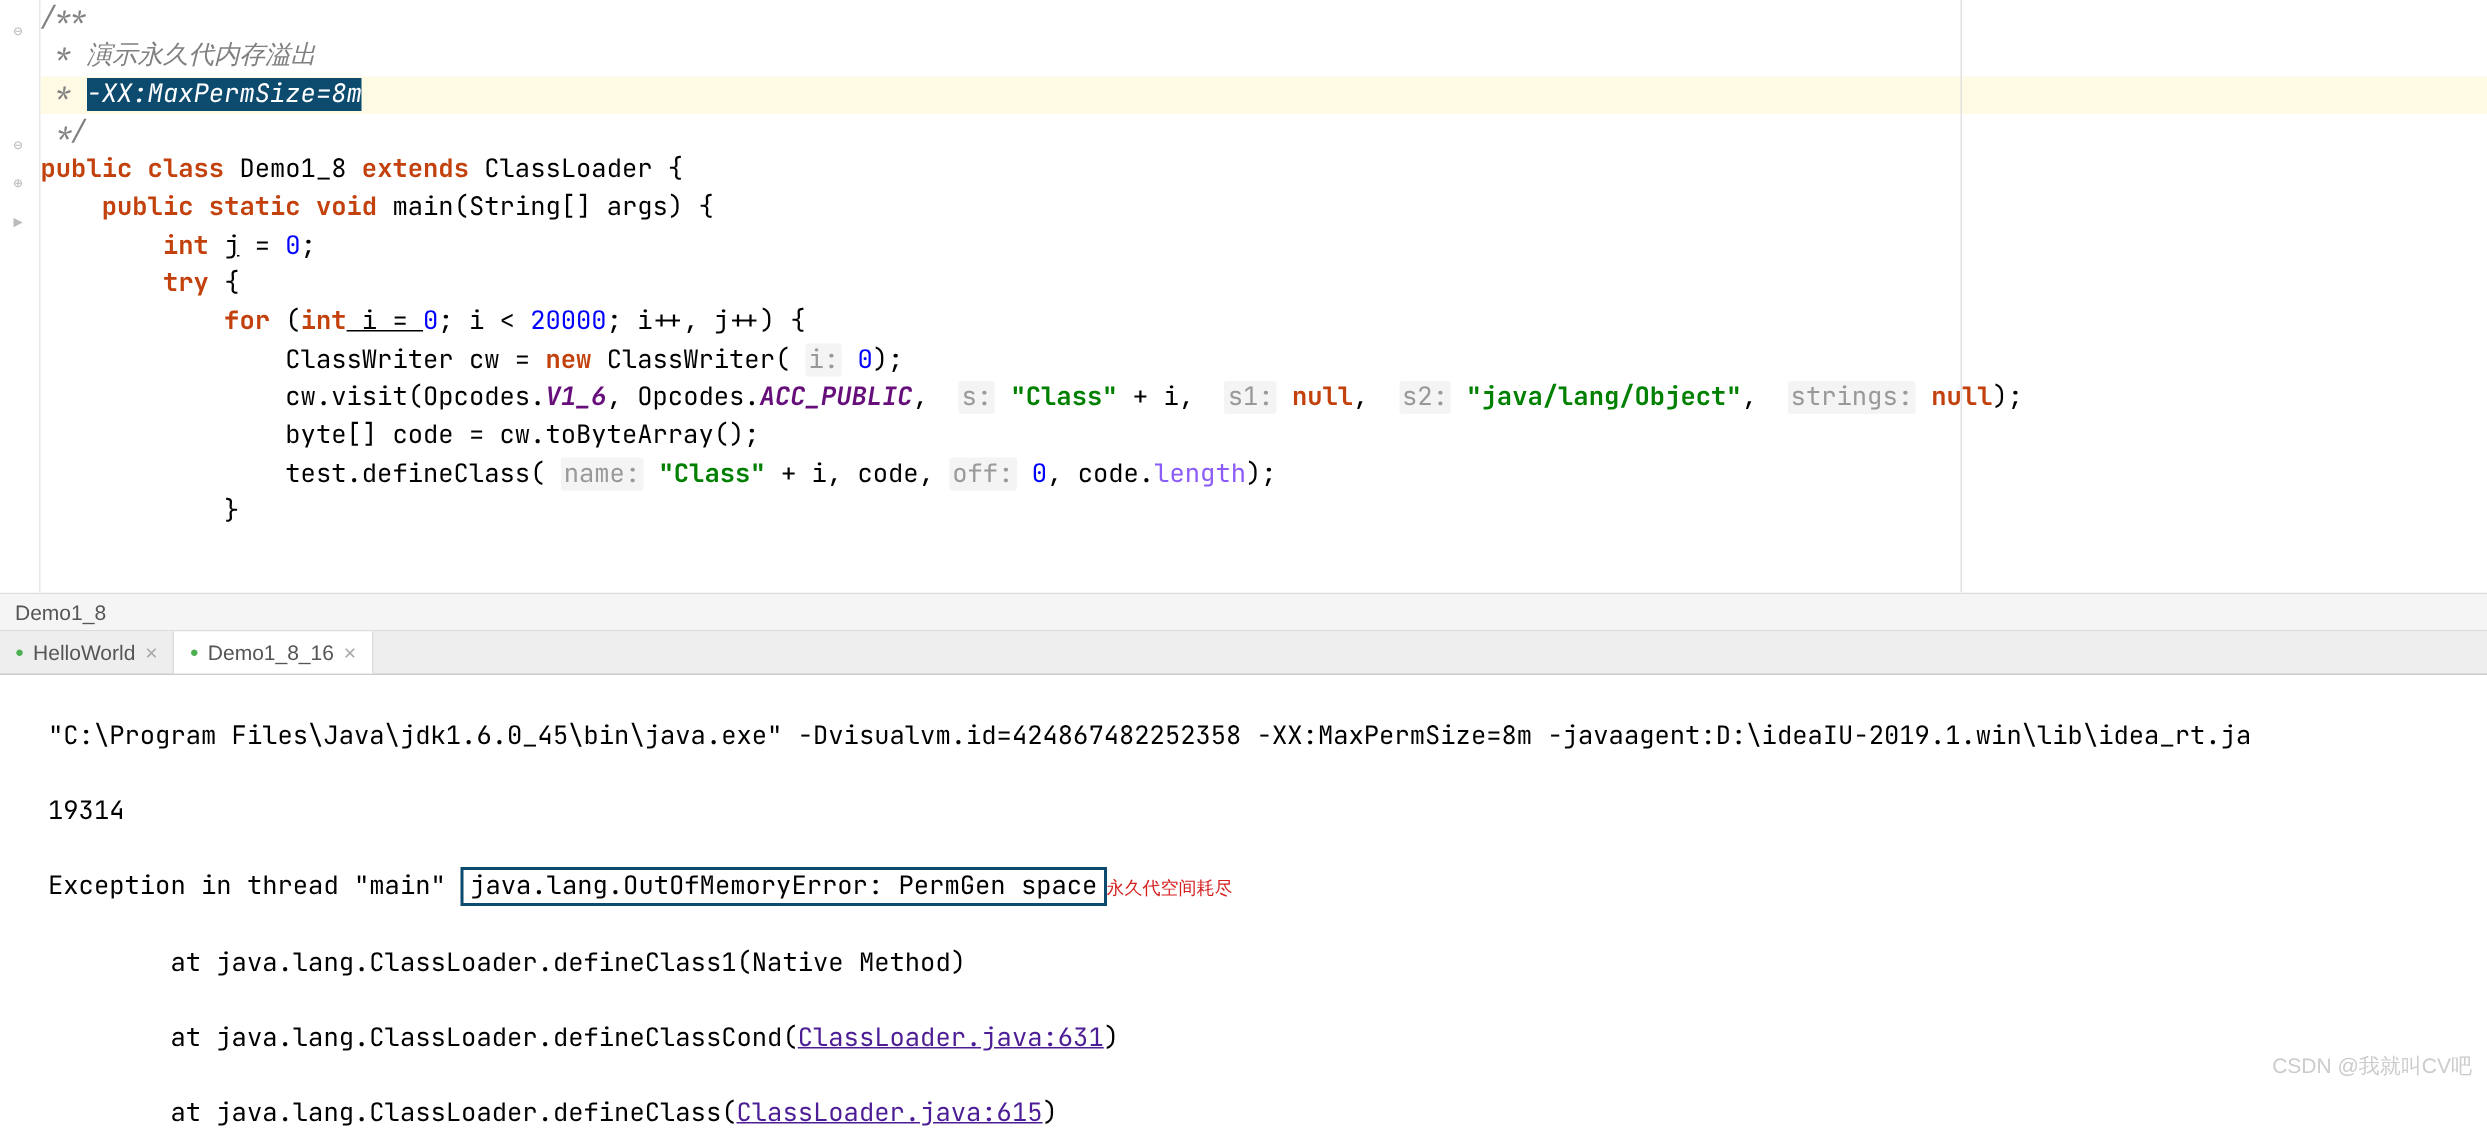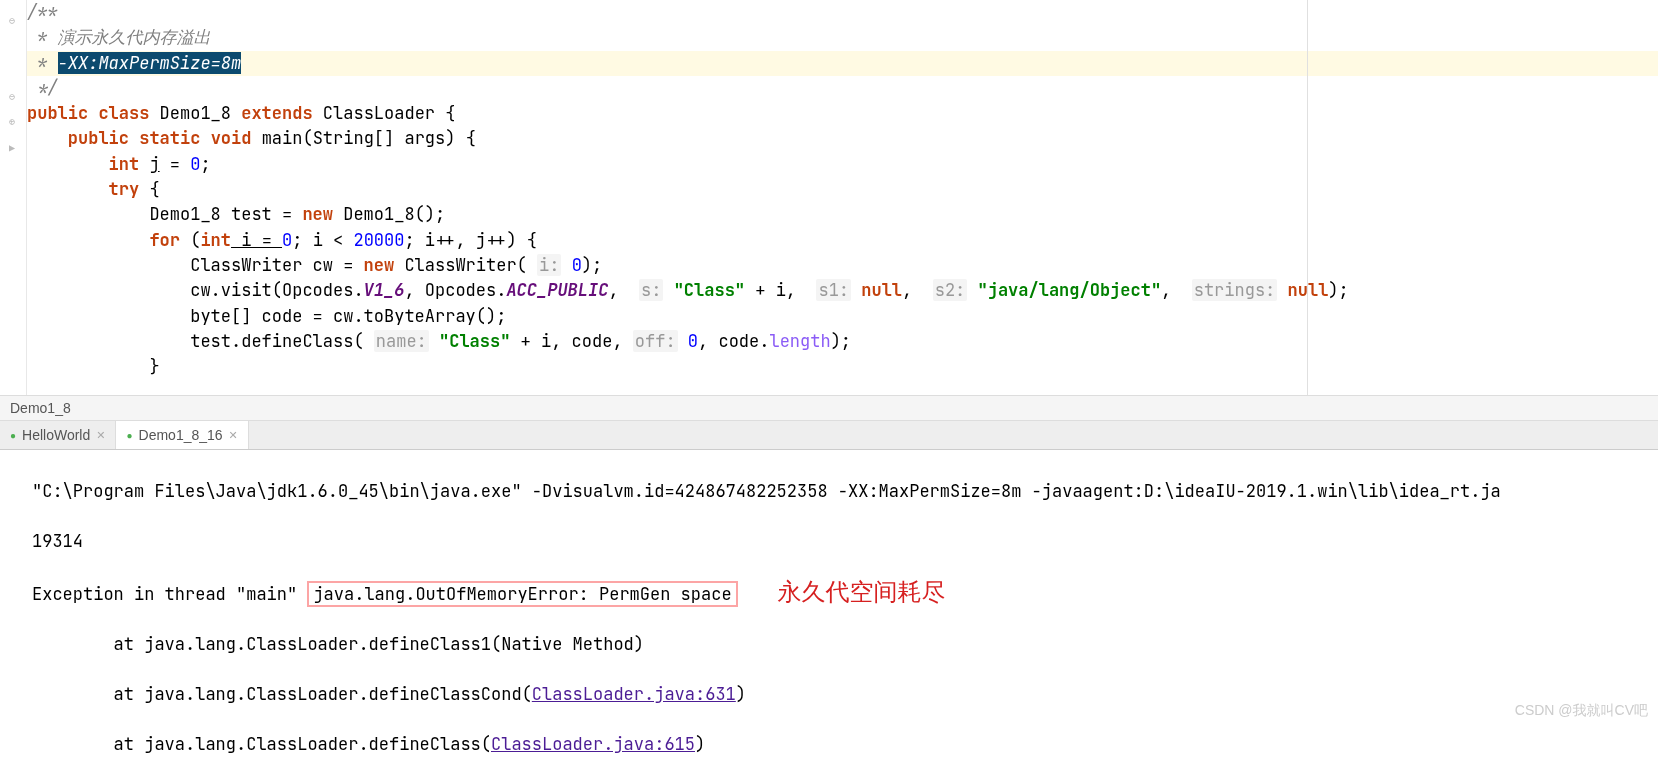--- a/index.html
+++ b/index.html
@@ -84,28 +84,27 @@
     background: #fff;
     padding: 4px 8px 4px 32px;
     font-family: "JetBrains Mono", "Consolas", monospace;
     font-size: 17px;
     line-height: 25px;
     white-space: pre;
     position: relative;
   }
   .console .link { color: #4c1d95; text-decoration: underline; cursor: pointer;}
   .error-box {
-    border: 2px solid #fca5a5;
+    border: 2px solid #0c4a6e;
     padding: 0 4px;
     display: inline;
   }
   .annotation-red {
     color: #d62020;
-    font-size: 24px;
-    margin-left: 40px;
+    font-size: 12px;
     font-family: sans-serif;
   }
   .watermark {
     position: absolute;
     right: 10px;
     bottom: 40px;
     color: #ccc;
     font-size: 14px;
     font-family: sans-serif;
   }
@@ -136,21 +135,20 @@
   <div class="code-line"><span class="comment"> */</span></div>
 
   <div class="code-line"><span class="keyword">public</span> <span class="keyword">class</span> <span>Demo1_8</span> <span class="keyword">extends</span> <span>ClassLoader</span> <span>{</span></div>
 
   <div class="code-line">    <span class="keyword">public</span> <span class="keyword">static</span> <span class="keyword">void</span> <span>main</span><span>(String[] args) {</span></div>
 
   <div class="code-line">        <span class="keyword">int</span> <span class="underline">j</span><span> = </span><span class="number">0</span><span>;</span></div>
 
   <div class="code-line">        <span class="keyword">try</span><span> {</span></div>
 
-  <div class="code-line">            <span>Demo1_8 test = </span><span class="keyword">new</span><span> Demo1_8();</span></div>
 
   <div class="code-line">            <span class="keyword">for</span><span> (</span><span class="keyword">int</span><span class="underline"> i = </span><span class="number">0</span><span>; i &lt; </span><span class="number">20000</span><span>; i++, j++) {</span></div>
 
   <div class="code-line">                <span>ClassWriter cw = </span><span class="keyword">new</span><span> ClassWriter( </span><span class="param-hint">i:</span><span> </span><span class="number">0</span><span>);</span></div>
 
   <div class="code-line">                <span>cw.visit(Opcodes.</span><span class="static-ital" style="color:#660e7a;font-weight:bold">V1_6</span><span>, Opcodes.</span><span class="static-ital" style="color:#660e7a;font-weight:bold">ACC_PUBLIC</span><span>, </span> <span class="param-hint">s:</span><span> </span><span class="string">"Class"</span><span> + i, </span> <span class="param-hint">s1:</span><span> </span><span class="keyword">null</span><span>, </span> <span class="param-hint">s2:</span><span> </span><span class="string">"java/lang/Object"</span><span>, </span> <span class="param-hint">strings:</span><span> </span><span class="keyword">null</span><span>);</span></div>
 
   <div class="code-line">                <span>byte[] code = cw.toByteArray();</span></div>
 
   <div class="code-line">                <span>test.defineClass( </span><span class="param-hint">name:</span><span> </span><span class="string">"Class"</span><span> + i, code, </span><span class="param-hint">off:</span><span> </span><span class="number">0</span><span>, code.</span><span style="color:#8b5cf6">length</span><span>);</span></div>

